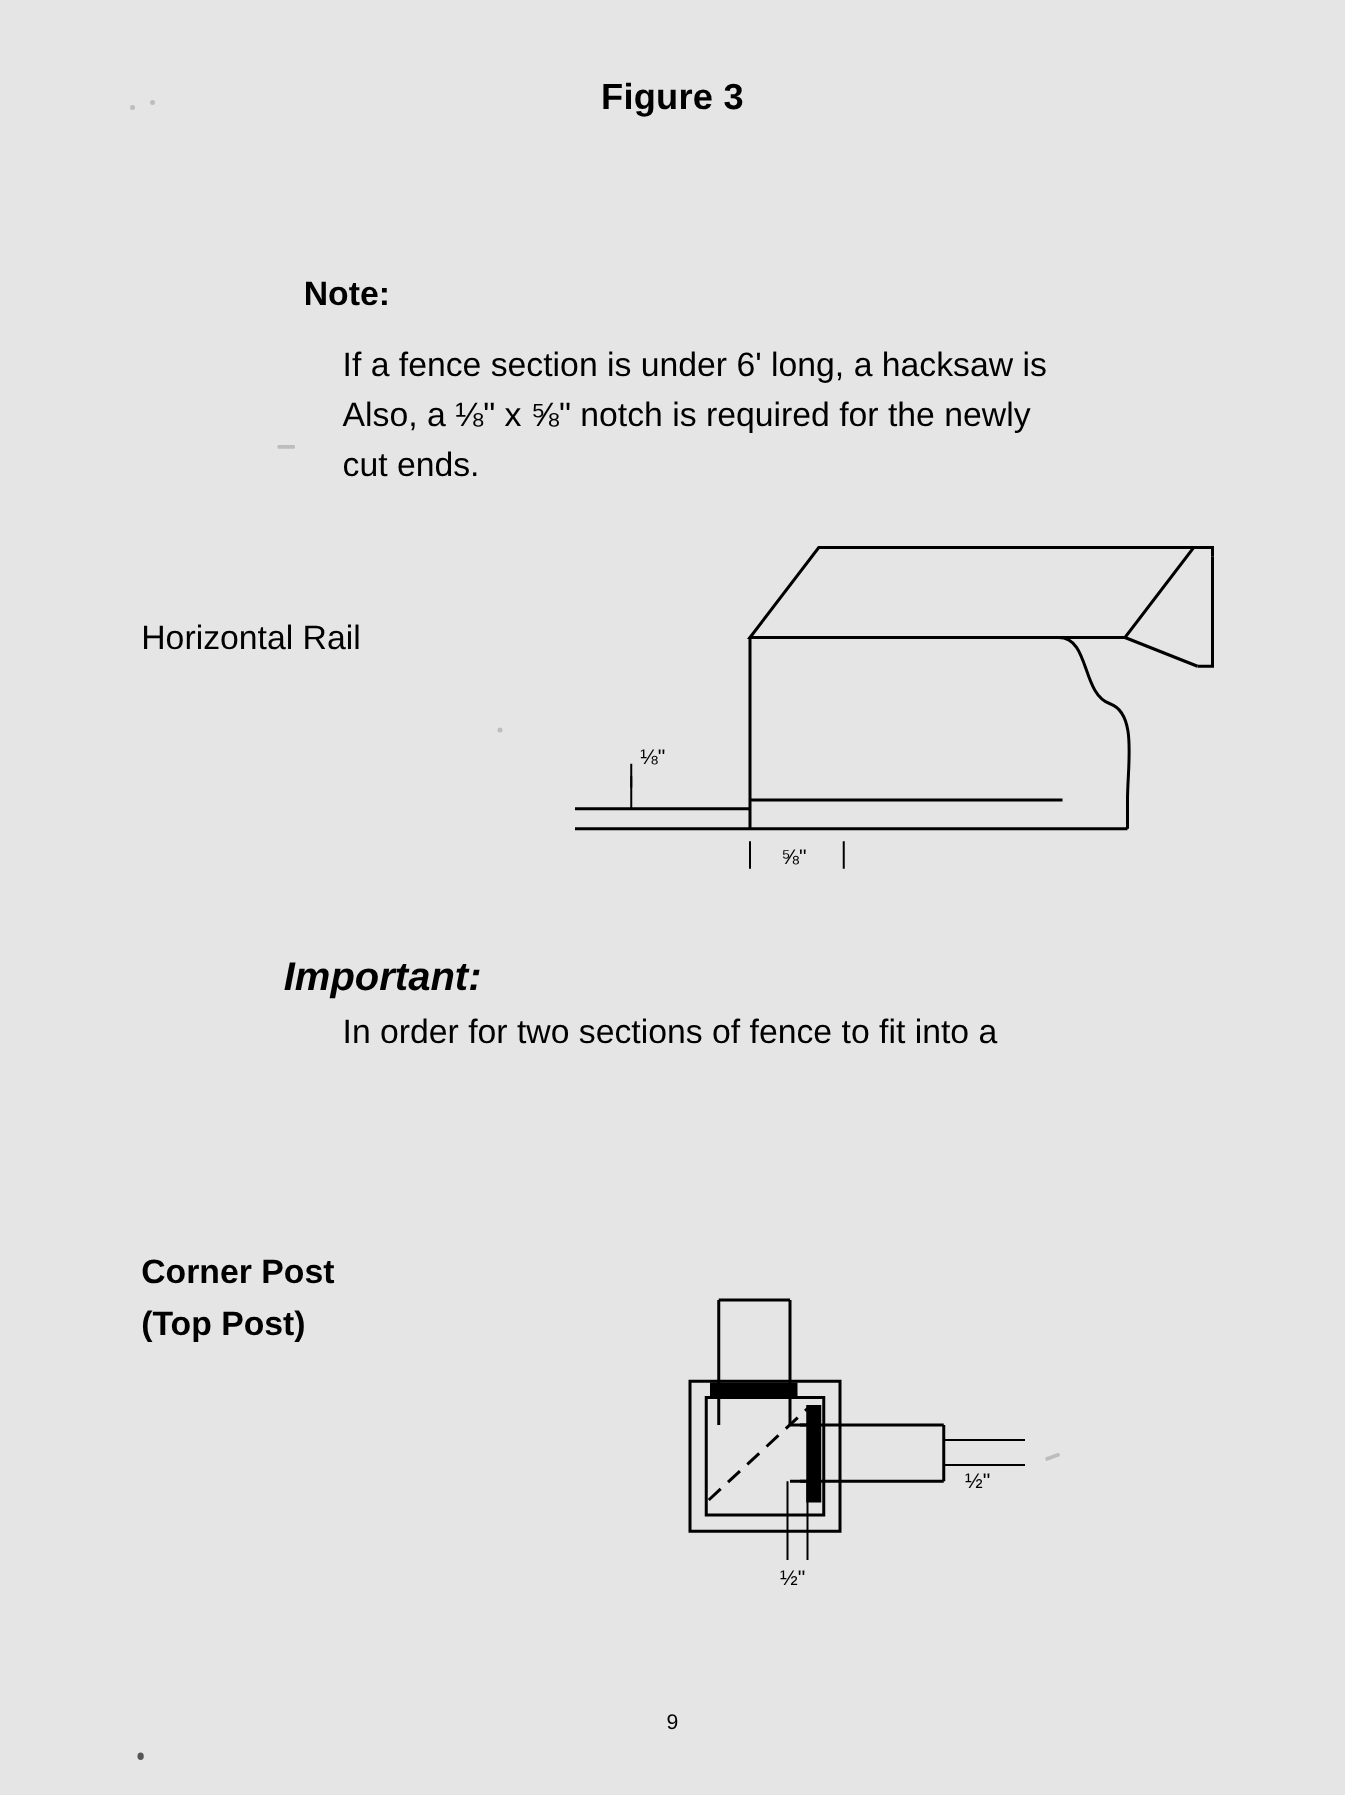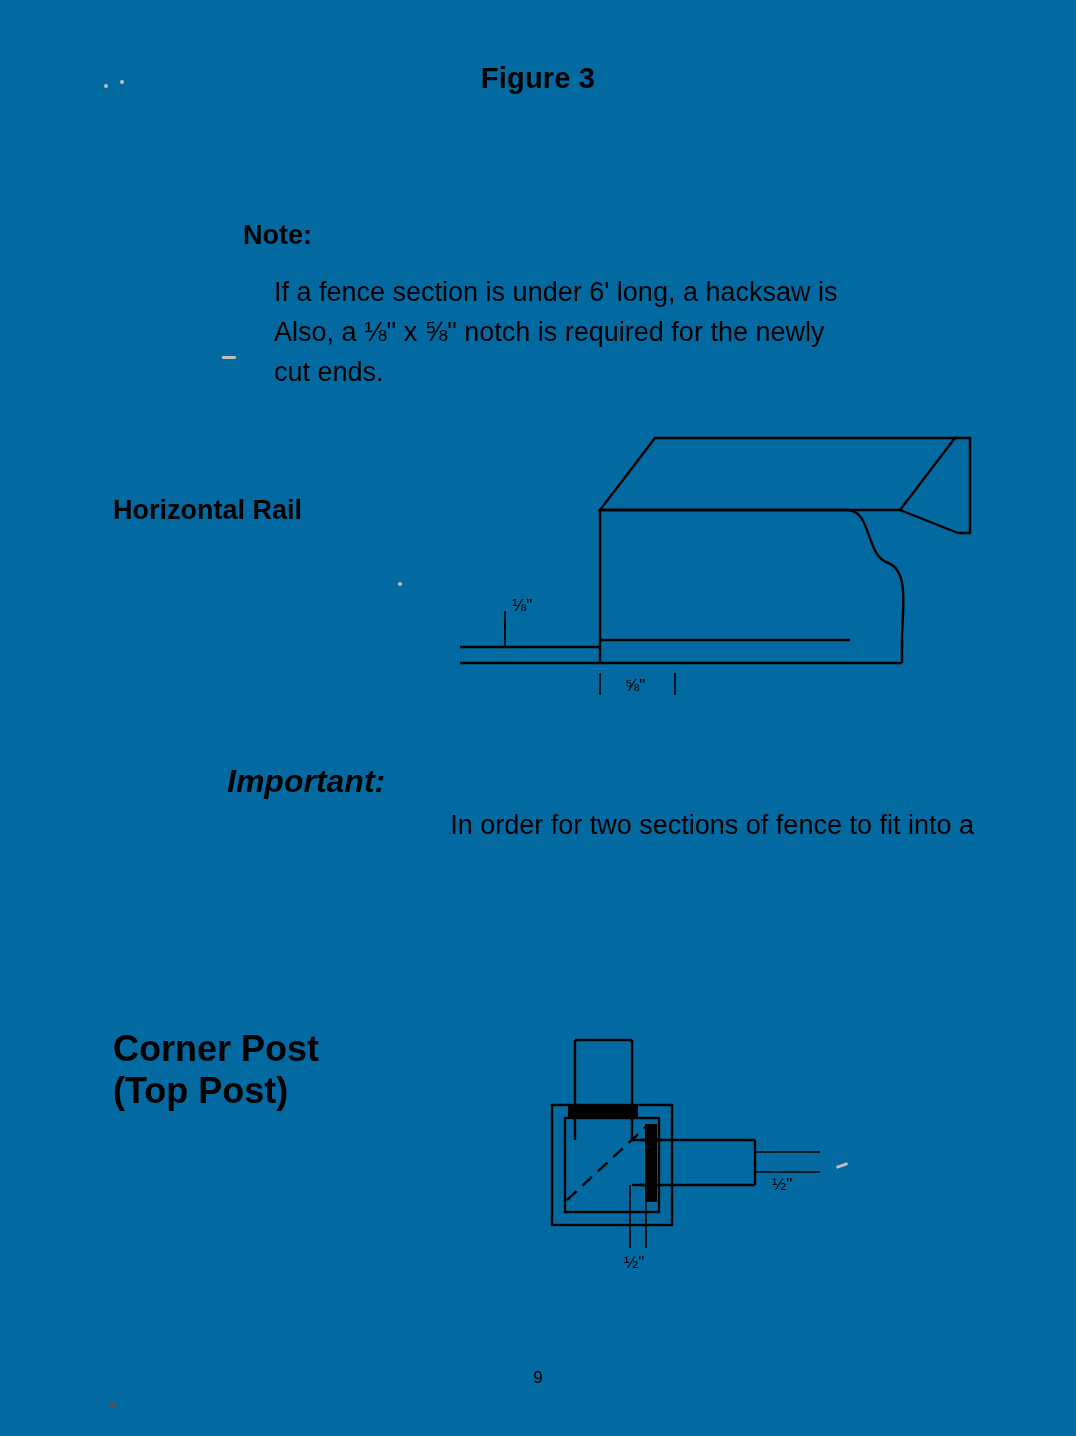--- a/index.html
+++ b/index.html
@@ -11,21 +11,21 @@
     width: 1076px;
     height: 1436px;
     position: relative;
     font-family: "Liberation Sans", sans-serif;
     color: #000000;
     overflow: hidden;
   }
   .page {
     position: absolute;
     inset: 0;
-    background: #0369a1;
+    background: #e5e5e5;
   }
 
   
   .fig-title {
     position: absolute;
     top: 62px;
     left: 0;
     width: 100%;
     text-align: center;
     font-size: 29px;
@@ -50,52 +50,50 @@
     line-height: 40px;
   }
   .note-body .ln { display: block; white-space: nowrap; }
 
   
   .rail-label {
     position: absolute;
     left: 113px;
     top: 495px;
     font-size: 27px;
-    font-weight: bold;
+    font-weight: normal;
   }
 
   
   .imp-label {
     position: absolute;
     left: 227px;
     top: 763px;
     font-size: 32px;
     font-weight: bold;
     font-style: italic;
   }
   .imp-body {
     position: absolute;
     left: 274px;
     top: 805px;
     width: 700px;
     font-size: 27px;
     line-height: 40px;
-    text-align: right;
   }
   .imp-body .ln { display: block; white-space: nowrap; }
 
   
   .corner-label {
     position: absolute;
     left: 113px;
     top: 996px;
-    font-size: 36px;
+    font-size: 27px;
     font-weight: bold;
     line-height: 42px;
-    margin-top: 32px;
   }
   .corner-label .ln { display: block; }
 
   
   .fig-rail {
     position: absolute;
     left: 410px;
     top: 415px;
     width: 600px;
     height: 280px;

